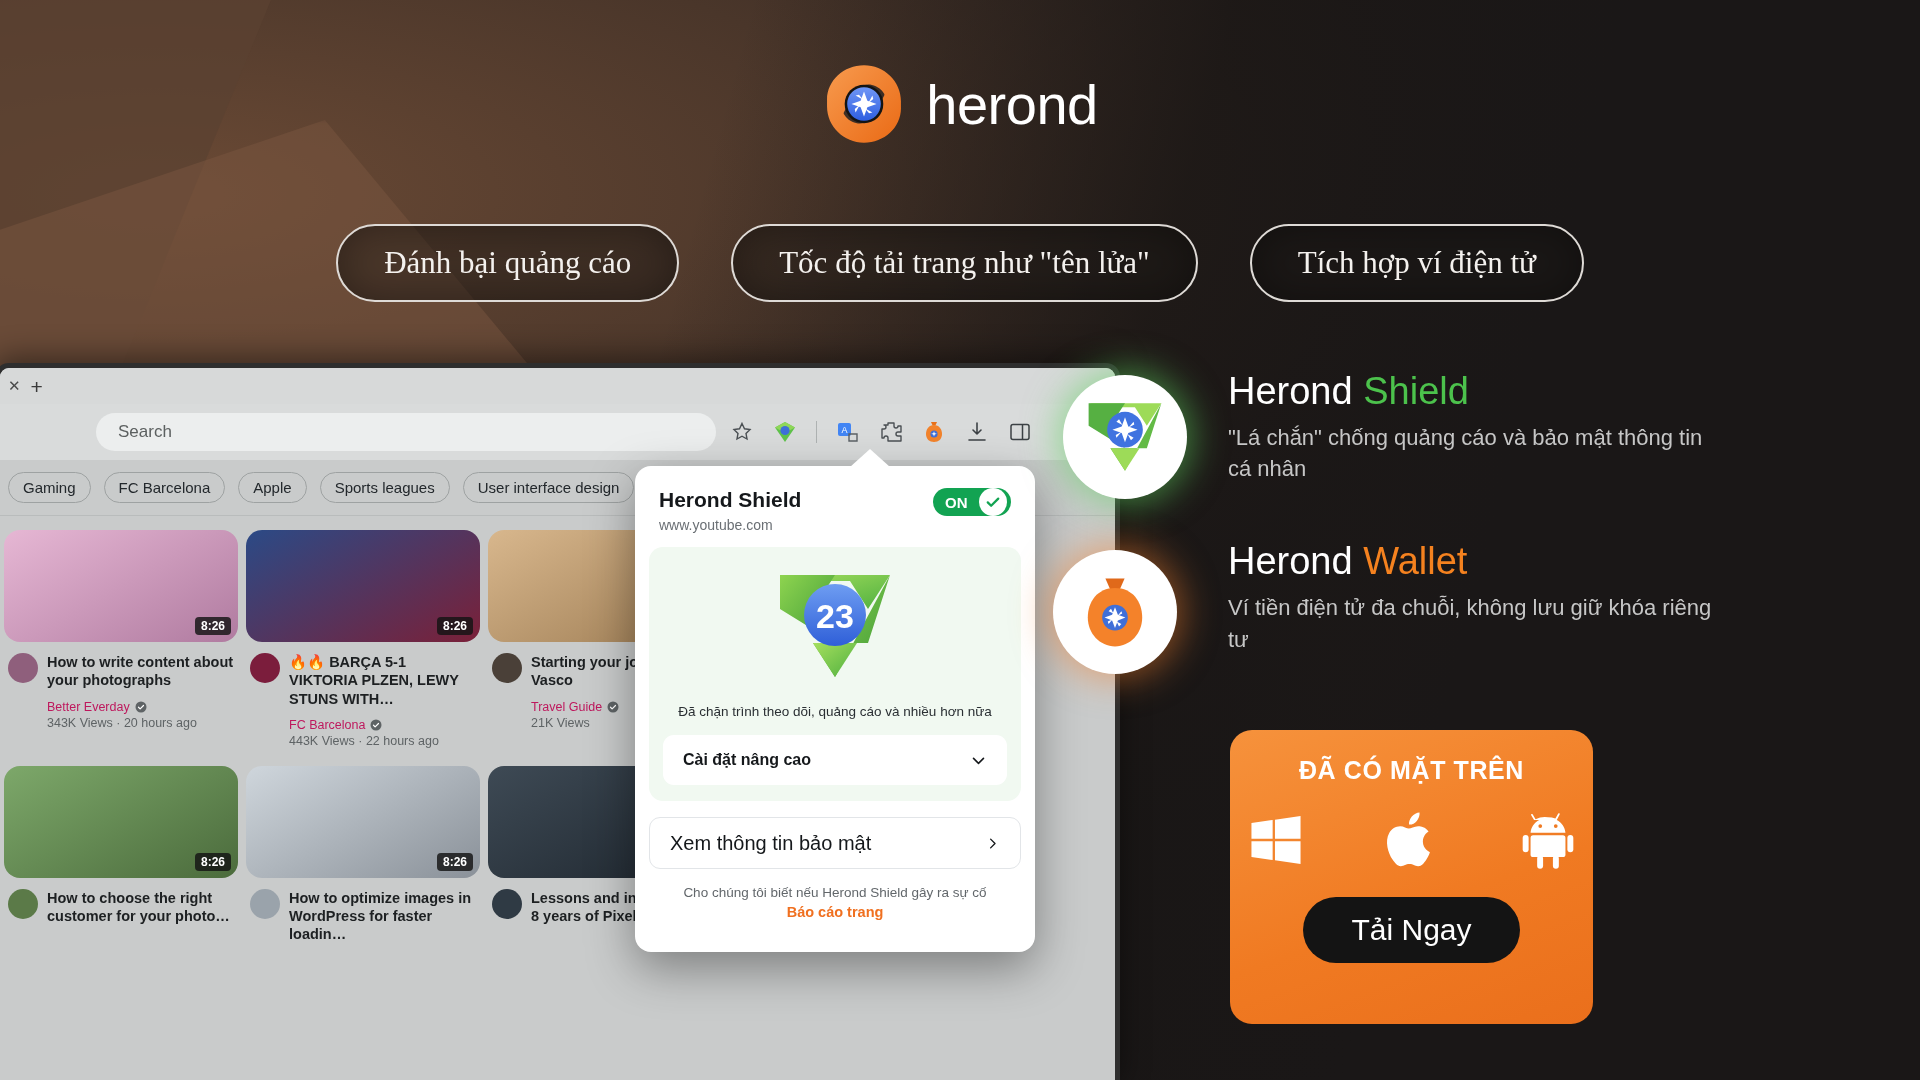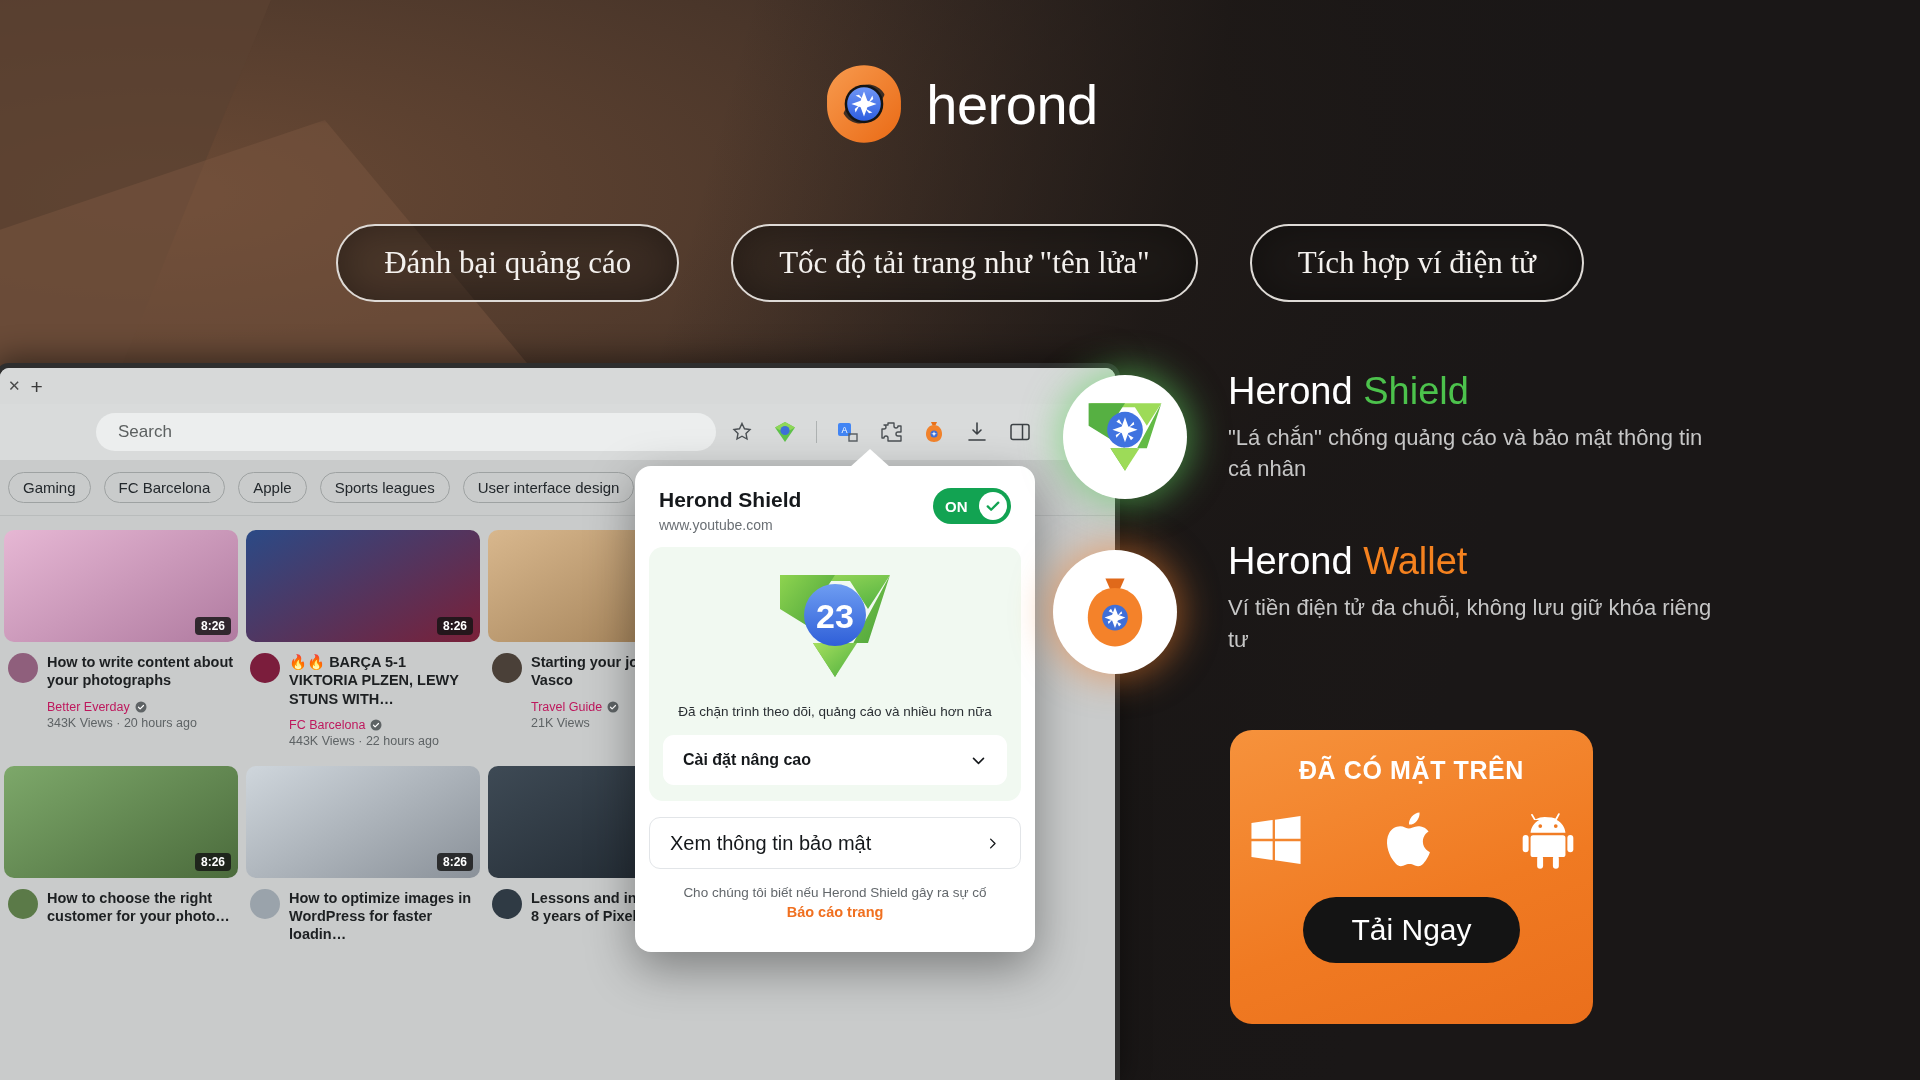--- a/index.html
+++ b/index.html
@@ -101,21 +101,21 @@
   }
   .chip {
     border:1px solid #9ea2a2; border-radius:16px; padding:6px 14px;
     font-size:15px; color:#23282c; background:transparent; white-space:nowrap;
   }
 
   #grid { padding:14px 0 0 0; }
   .row { display:flex; gap:0; }
   .card { width:234px; margin:0 4px; }
   .thumb {
-    height:112px; border-radius:10px; position:relative; overflow:hidden;
+    height:112px; border-radius:16px; position:relative; overflow:hidden;
     background:#8f9496;
   }
   .thumb .dur {
     position:absolute; right:7px; bottom:7px;
     background:rgba(20,20,20,.82); color:#fff; font-size:12px;
     padding:2px 6px; border-radius:4px; font-weight:600;
   }
   .meta { display:flex; gap:9px; padding:11px 4px 0 4px; }
   .ava { width:30px; height:30px; border-radius:50%; flex:0 0 30px; background:#6c7173; overflow:hidden; }
   .mtext { min-width:0; }
@@ -137,21 +137,21 @@
     position:absolute; left:215px; top:-17px;
     width:0; height:0;
     border-left:20px solid transparent;
     border-right:20px solid transparent;
     border-bottom:18px solid #fff;
   }
   #popup-head { padding:22px 24px 14px 24px; display:flex; align-items:flex-start; }
   #popup-title { font-size:21px; font-weight:700; color:#15181b; }
   #popup-url { font-size:14px; color:#6a6f74; margin-top:5px; }
   #toggle {
-    margin-left:auto; width:78px; height:36px; border-radius:18px; background:#12a352;
+    margin-left:auto; width:78px; height:28px; border-radius:18px; background:#12a352;
     display:flex; align-items:center; justify-content:space-between; padding:0 4px 0 12px;
   }
   #toggle-label { color:#fff; font-size:15px; font-weight:600; }
   #toggle-knob {
     width:28px; height:28px; border-radius:50%; background:#fff;
     display:flex; align-items:center; justify-content:center;
   }
   #green-panel {
     margin:0 14px; background:#f1f9f1; border-radius:14px;
     padding:22px 14px 16px 14px;

